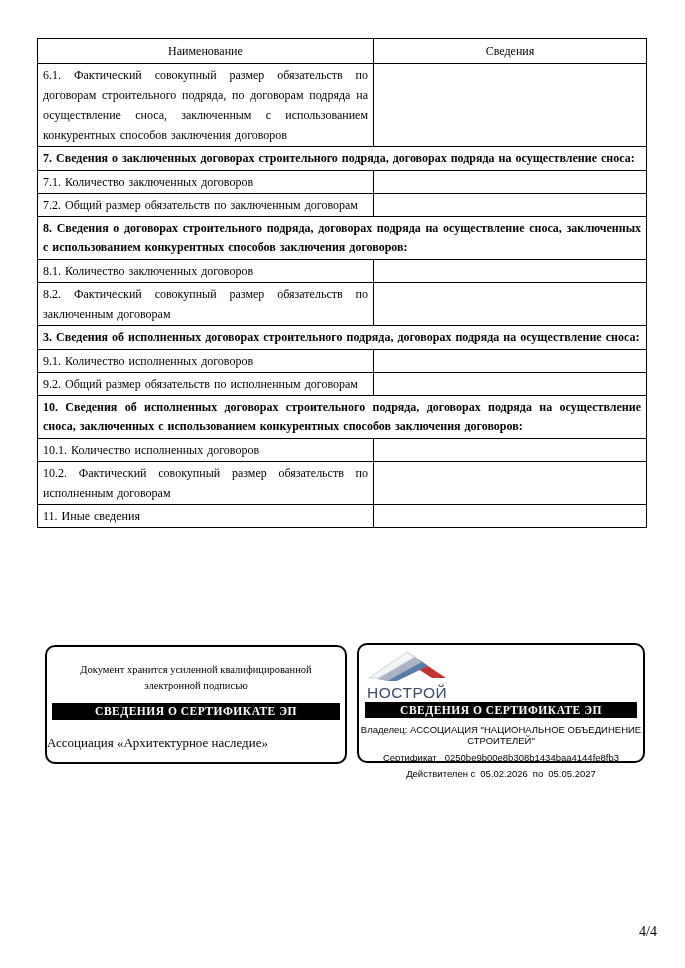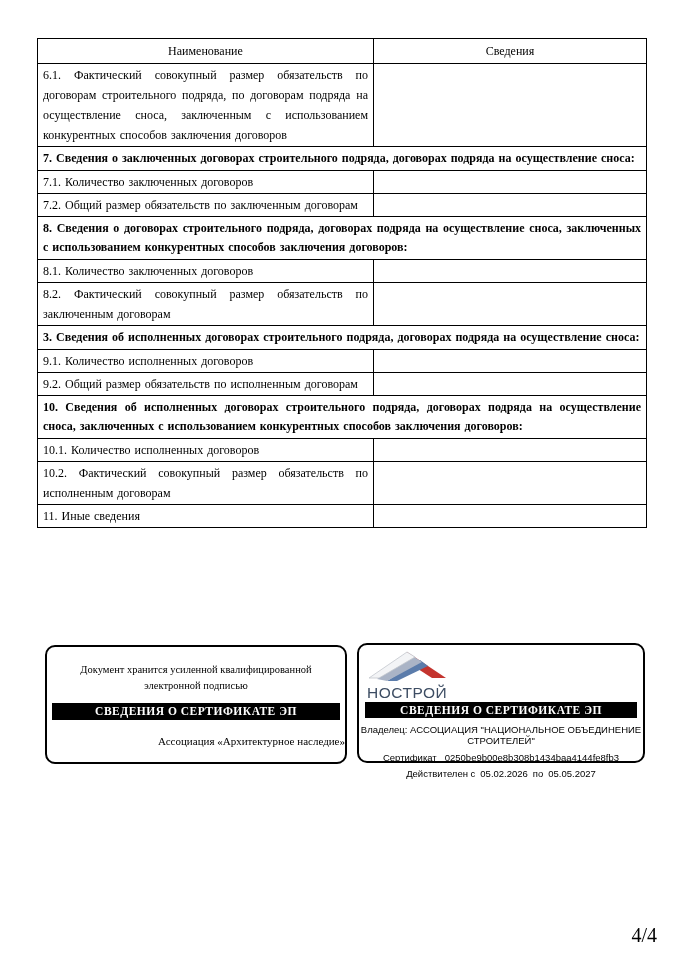--- a/index.html
+++ b/index.html
@@ -23,36 +23,36 @@
   td.label{text-align:justify;}
   td.value{background:#fff;}
   tr.section td{font-weight:bold;text-align:justify;line-height:19px;padding:2px 5px;}
   
   .stamp{position:absolute;border:2px solid #000;border-radius:10px;background:#fff;box-sizing:border-box;}
   .stamp-left{left:45px;top:645px;width:302px;height:119px;}
   .stamp-right{left:357px;top:643px;width:288px;height:120px;}
   .ls-text{margin:15px auto 0 auto;width:250px;text-align:center;font-size:10.5px;line-height:16px;}
   .ls-bar{margin:9px 5px 0 5px;background:#000;color:#fff;font-weight:bold;
           text-align:center;font-size:11.5px;height:17px;line-height:17px;letter-spacing:0.5px;}
-  .ls-owner{margin-top:15px;text-align:right;font-size:11px;}
+  .ls-owner{margin-top:15px;text-align:left;font-size:13px;}
   .rs-top{display:flex;align-items:flex-start;padding:6px 6px 0 8px;}
   .rs-logo{width:86px;flex:0 0 86px;text-align:left;}
   .rs-logo-text{font-family:"Liberation Sans","DejaVu Sans",sans-serif;font-weight:normal;
                 font-size:15.5px;letter-spacing:0.5px;line-height:15px;}
   .rs-header{font-size:10px;font-weight:bold;line-height:13px;padding-top:3px;padding-left:4px;text-align:left;}
   .rs-bar{margin:2px 6px 0 6px;background:#000;color:#fff;font-weight:bold;
           text-align:center;font-size:11.5px;height:16px;line-height:16px;letter-spacing:0.5px;}
   .rs-line{font-family:"Liberation Sans","DejaVu Sans",sans-serif;font-size:9.5px;text-align:center;}
   .rs-owner{margin-top:6px;}
   .rs-cert{margin-top:6px;}
   .rs-valid{margin-top:5px;}
   .gap{display:inline-block;width:8px;}
   .gap-s{display:inline-block;width:5px;}
   
-  .page-num{position:absolute;right:28px;top:924px;font-size:20px;}
+  .page-num{position:absolute;right:28px;top:924px;font-size:14px;}
 </style>
 </head>
 <body>
 
 <table class="doc-table">
   <colgroup>
       <col class="c1">
       <col class="c2">
     </colgroup>
   <thead>

